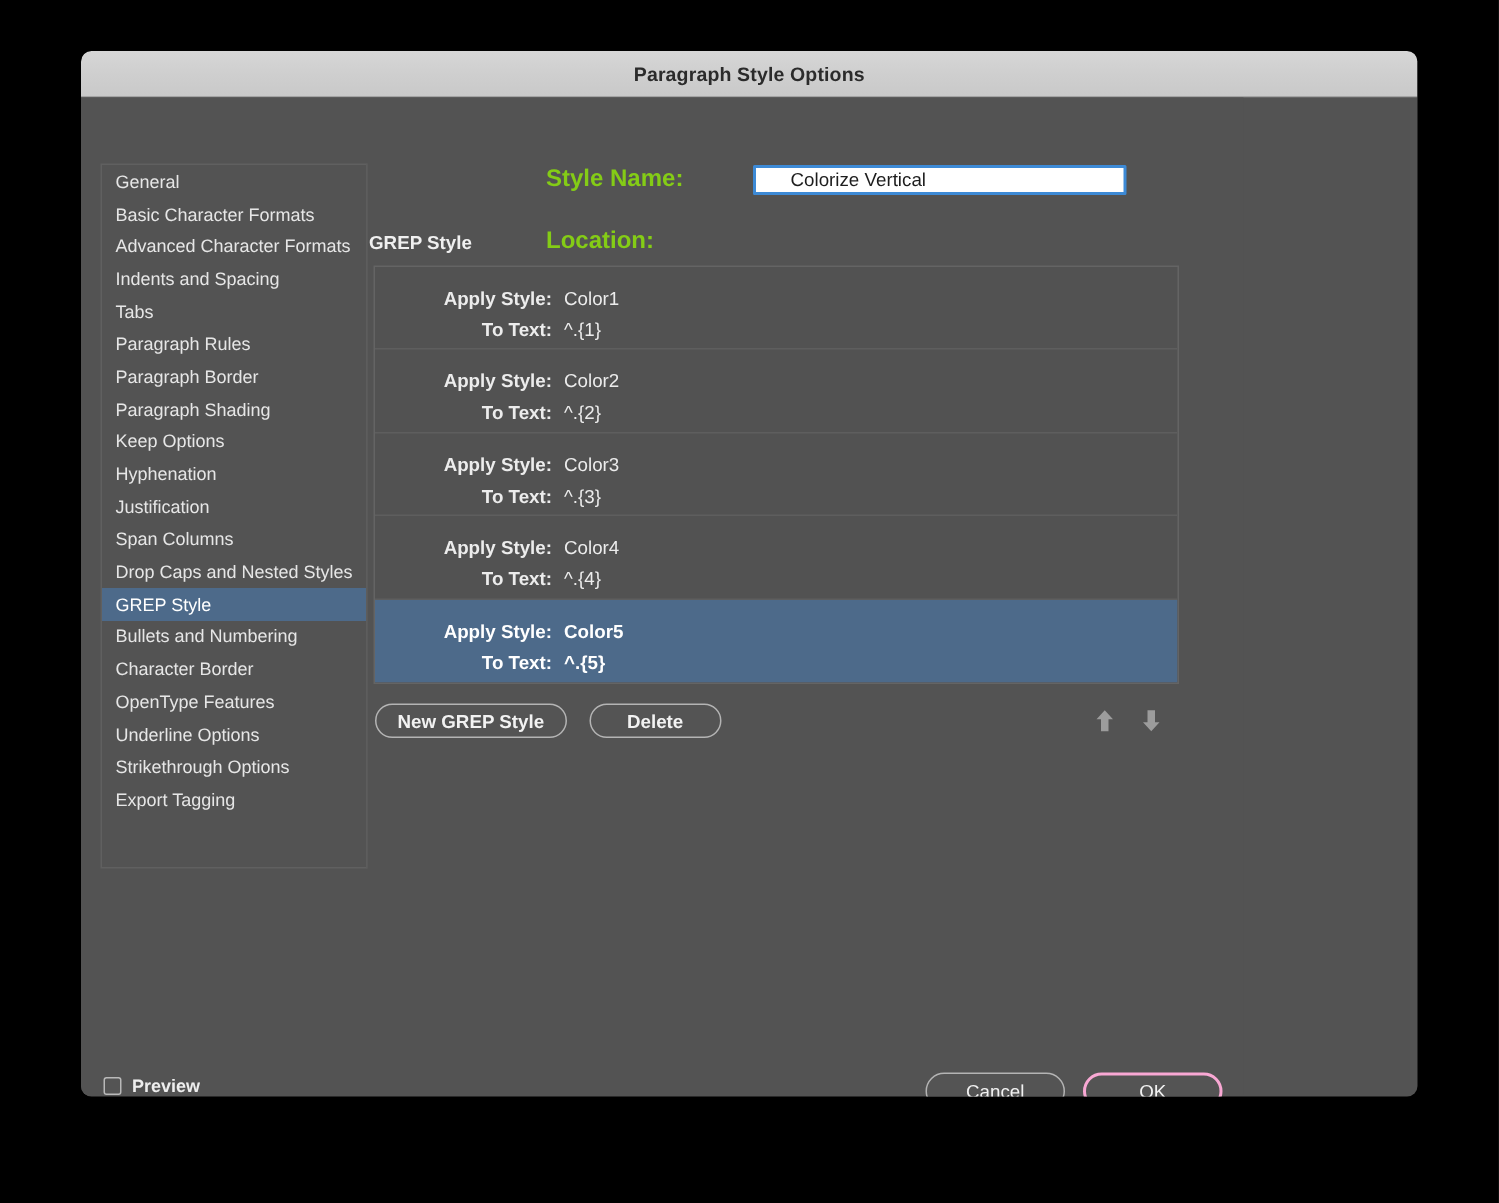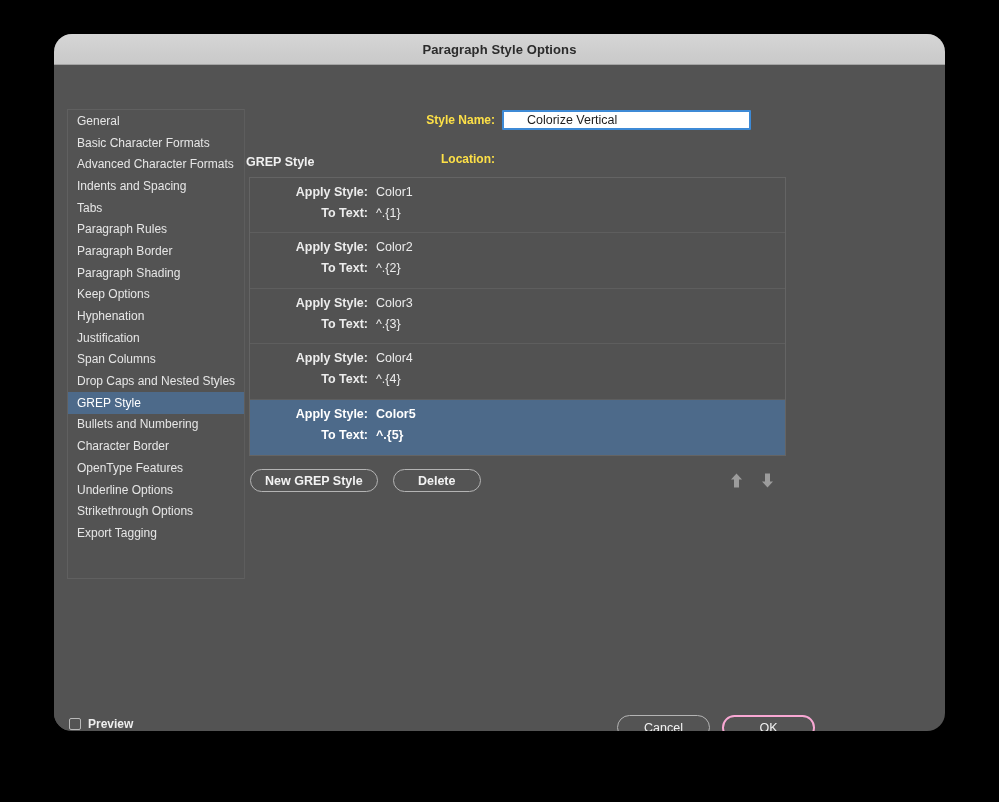--- a/index.html
+++ b/index.html
@@ -20,21 +20,21 @@
   }
 
   
   .dialog {
     position: absolute;
     left: 54px;
     top: 34px;
     width: 891px;
     height: 697px;
     background: #535353;
-    border-radius: 18px;
+    border-radius: 7px;
     box-shadow: 0 10px 28px rgba(0,0,0,0.75);
     overflow: hidden;
   }
 
   .titlebar {
     height: 31px;
     background: linear-gradient(to bottom, #d6d6d6 0%, #cfcfcf 50%, #c9c9c9 100%);
     border-bottom: 1px solid #a4a4a4;
     display: flex;
     align-items: center;
@@ -94,24 +94,24 @@
   
   .field-row {
     position: absolute;
     display: flex;
     align-items: center;
   }
   .field-row.style-name { left: 310px; top: 45px; }
   .field-row.location   { left: 310px; top: 87px; }
 
   .field-label {
-    font-size: 12px;
-    font-weight: bold;
-    color: #fde047;
-    text-align: right;
+    font-size: 16px;
+    font-weight: bold;
+    color: #84cc16;
+    text-align: left;
     width: 138px;
     padding-right: 7px;
     white-space: nowrap;
   }
   .text-input {
     width: 249px;
     height: 20px;
     background: #ffffff;
     border: 2px solid #3d8ad6;
     border-radius: 1px;
@@ -151,21 +151,21 @@
     height: 55.4px;
     border-bottom: 1px solid #5e5e5e;
     padding-top: 7px;
   }
   .grep-row:last-child { border-bottom: none; }
   .grep-row.selected {
     background: #4d6a8a;
   }
   .grep-line {
     display: flex;
-    align-items: flex-start;
+    align-items: flex-end;
     height: 21px;
   }
   .grep-key {
     width: 126px;
     text-align: right;
     padding-right: 8px;
     font-size: 12.5px;
     font-weight: bold;
     color: #ececec;
     white-space: nowrap;

